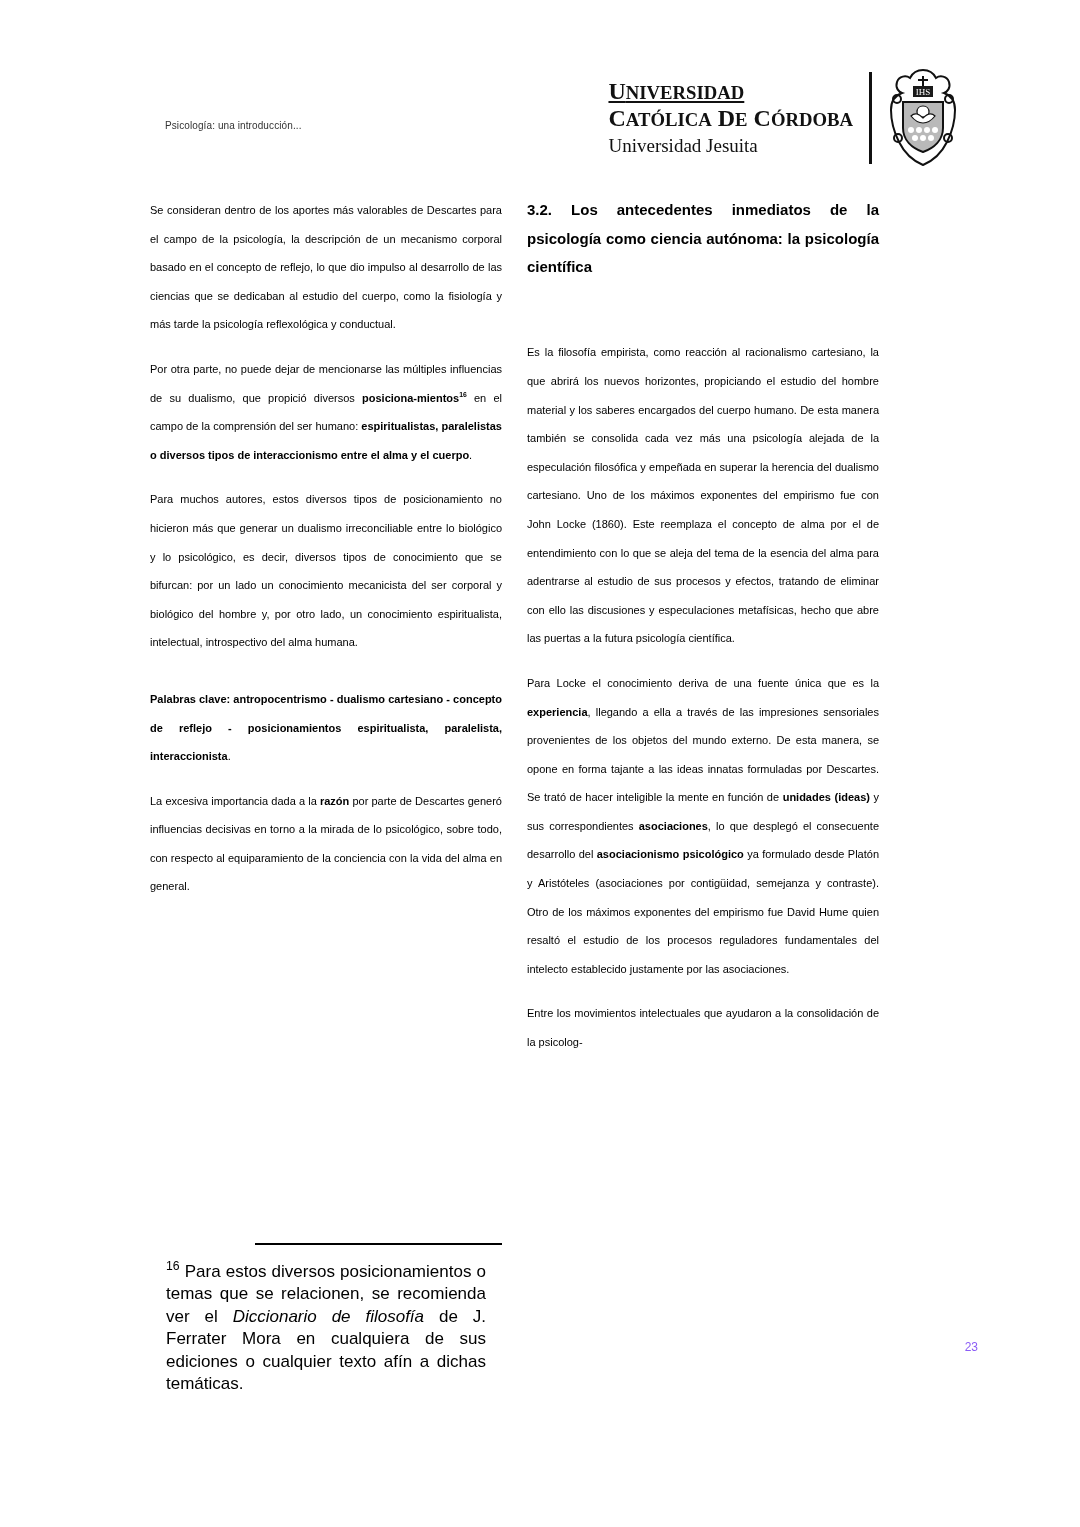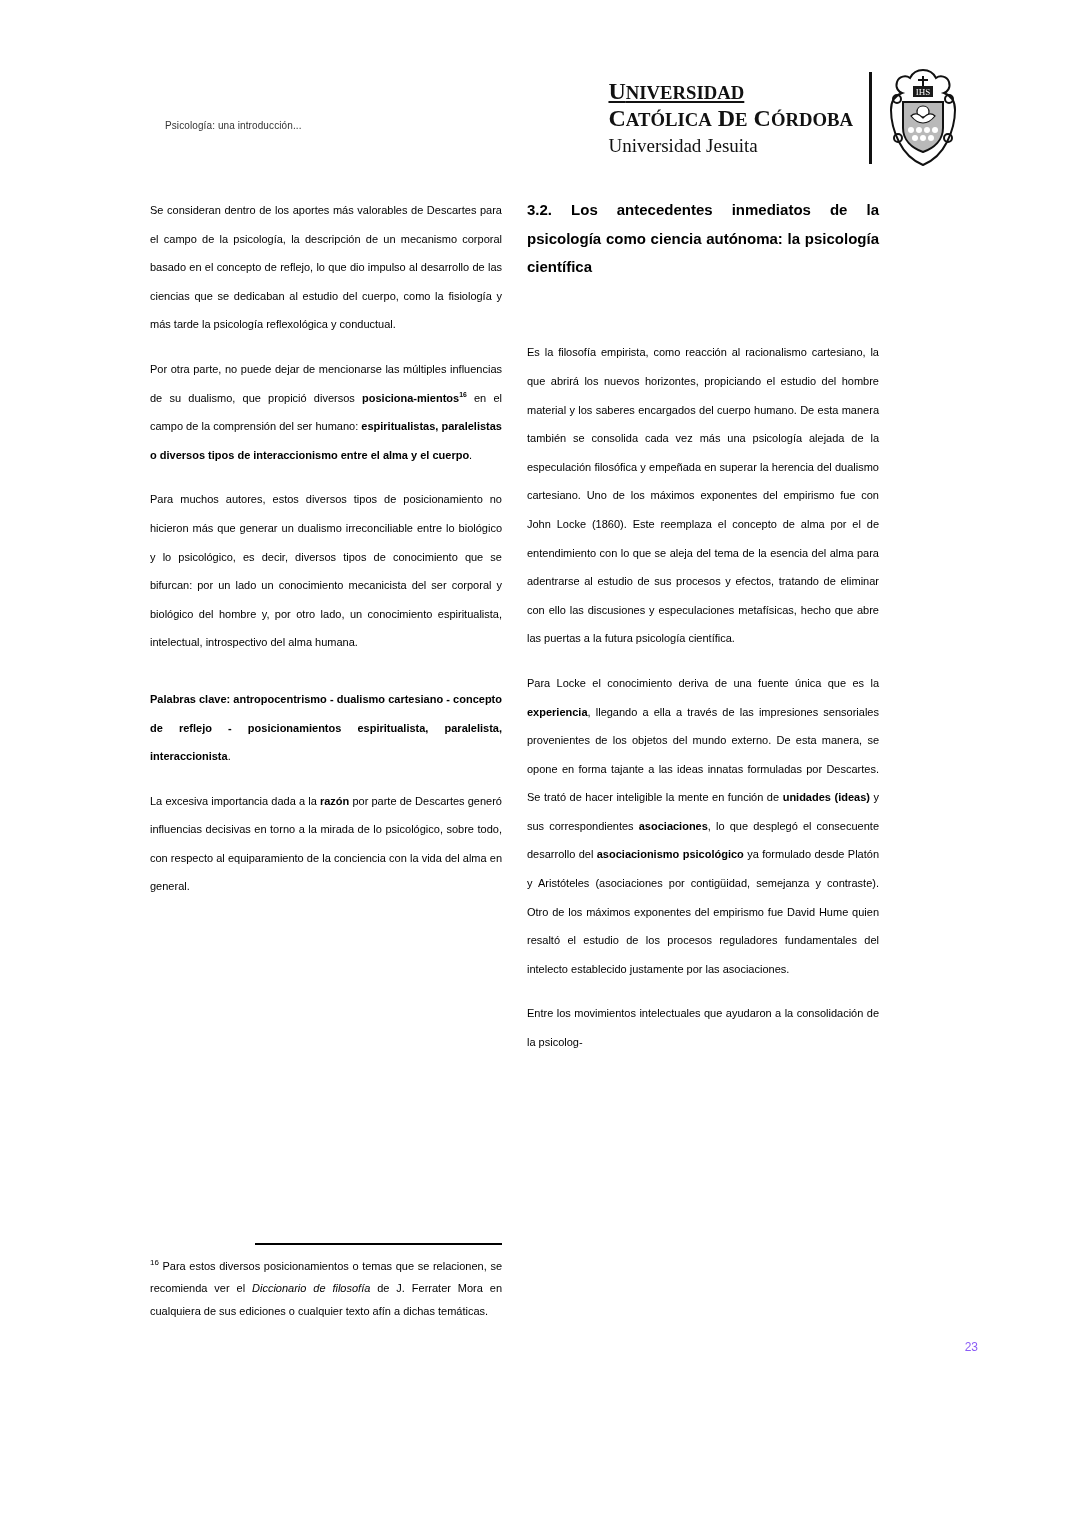--- a/index.html
+++ b/index.html
@@ -127,22 +127,22 @@
     top: 1243px;
     width: 352px;
   }
   .footnote-rule {
     width: 247px;
     height: 2px;
     background: #000000;
     margin: 0 0 10px 105px;
   }
   p.footnote {
-    margin: 0;
-    font-size: 11px;
+    margin: 16px;
+    font-size: 17px;
     line-height: 22.4px;
     text-align: justify;
   }
   p.footnote sup {
     font-size: 0.72em;
     vertical-align: super;
     line-height: 0;
   }
 
   

